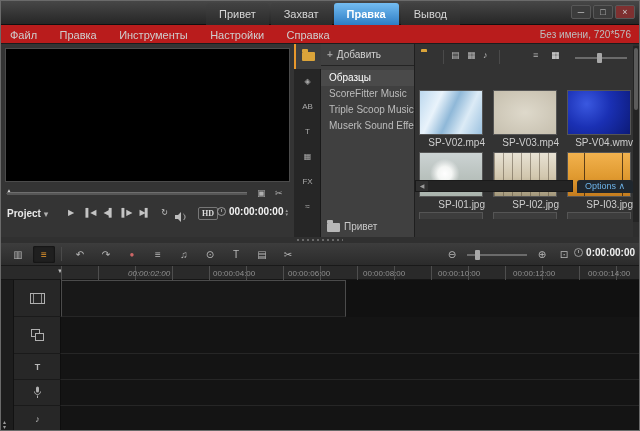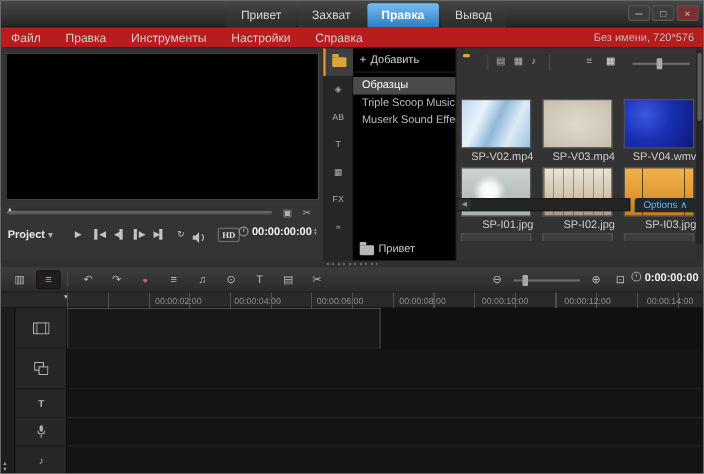--- a/index.html
+++ b/index.html
@@ -45,21 +45,21 @@
   .spin{display:inline-block;vertical-align:middle;margin-left:2px;font-size:5px;color:#999;line-height:4px;}
   .proj-label{font-size:10px;font-weight:700;color:#e8e8e8;margin-right:6px;}
 
   
   .lib-strip{position:absolute;left:293px;top:43px;width:27px;height:193px;background:#262626;border-right:1px solid #1a1a1a;}
   .strip-cell{width:27px;height:25px;display:flex;align-items:center;justify-content:center;font-size:8px;color:#ababab;}
   .strip-cell.active{background:#3e3e3e;border-left:2px solid #e8982c;}
   .folder{width:13px;height:9px;background:#b7b7b7;border-radius:1px;position:relative;}
   .folder::before{content:"";position:absolute;top:-3px;left:0;width:6px;height:3px;background:inherit;border-radius:1px 1px 0 0;}
   .folder.gold{background:#dba43a;}
-  .lib-cats{position:absolute;left:320px;top:43px;width:94px;height:193px;background:#000000;border-right:1px solid #1f1f1f;}
+  .lib-cats{position:absolute;left:320px;top:43px;width:94px;height:193px;background:#404040;border-right:1px solid #1f1f1f;}
   .add-row{height:22px;line-height:22px;padding-left:6px;font-size:10px;color:#d2d2d2;border-bottom:1px solid #242424;}
   .add-row .plus{color:#9e9e9e;font-weight:700;margin-right:4px;}
   .cat{height:16px;line-height:16px;padding-left:8px;font-size:10px;color:#bcbcbc;white-space:nowrap;overflow:hidden;}
   .cat.sel{background:#4a4a4a;color:#fff;}
   .browse{position:absolute;left:0;bottom:2px;height:16px;line-height:16px;padding-left:6px;font-size:10px;color:#c8c8c8;display:flex;align-items:center;gap:4px;}
   .lib-content{position:absolute;left:414px;top:43px;width:218px;height:193px;background:#333;}
   .lib-toolbar{position:absolute;left:0;top:2px;width:100%;height:22px;}
   .lt-icon{position:absolute;top:4px;font-size:9px;color:#b5b5b5;}
   .vsep{position:absolute;top:4px;width:1px;height:14px;background:#4a4a4a;}
   .zoom-track{position:absolute;top:11px;height:2px;background:#6b6b6b;}
@@ -163,20 +163,21 @@
     <div class="strip-cell">T</div>
     <div class="strip-cell">▦</div>
     <div class="strip-cell">FX</div>
     <div class="strip-cell">≈</div>
   </div>
 
   <div class="lib-cats">
     <div class="add-row"><span class="plus">+</span><span>Добавить</span></div>
     <div style="height:4px;"></div>
     <div class="cat sel">Образцы</div>
+    <div class="cat">ScoreFitter Music</div>
     <div class="cat">Triple Scoop Music</div>
     <div class="cat">Muserk Sound Effect</div>
     <div class="browse">
         <span class="folder"></span>
         <span>Привет</span>
       </div>
   </div>
 
   <div class="lib-content">
     <div class="lib-toolbar">
@@ -240,21 +241,21 @@
     <span class="zoom-track" style="left:466px;top:11px;width:60px;"></span>
     <span class="zoom-knob" style="left:474px;top:7px;"></span>
     <span class="tlb" style="left:530px;">⊕</span>
     <span class="tlb" style="left:552px;">⊡</span>
     <span class="tl-counter"><span class="clock"></span><span>0:00:00:00</span></span>
   </div>
 
   <div class="tl-ruler">
     <span class="abs" style="left:56px;top:2px;font-size:6px;color:#bbb;">▼</span>
     <div class="ruler-strip">
-      <span class="rlabel" style="left:80px;">00:00:02:00</span>
+      <span class="rlabel" style="left:67px;font-style:italic;">00:00:02:00</span>
       <span class="rlabel" style="left:152px;">00:00:04:00</span>
       <span class="rlabel" style="left:227px;">00:00:06:00</span>
       <span class="rlabel" style="left:302px;">00:00:08:00</span>
       <span class="rlabel" style="left:377px;">00:00:10:00</span>
       <span class="rlabel" style="left:452px;text-align:center;">00:00:12:00</span>
       <span class="rlabel" style="left:527px;">00:00:14:00</span>
     </div>
   </div>
 
   <div class="tl-tracks">

